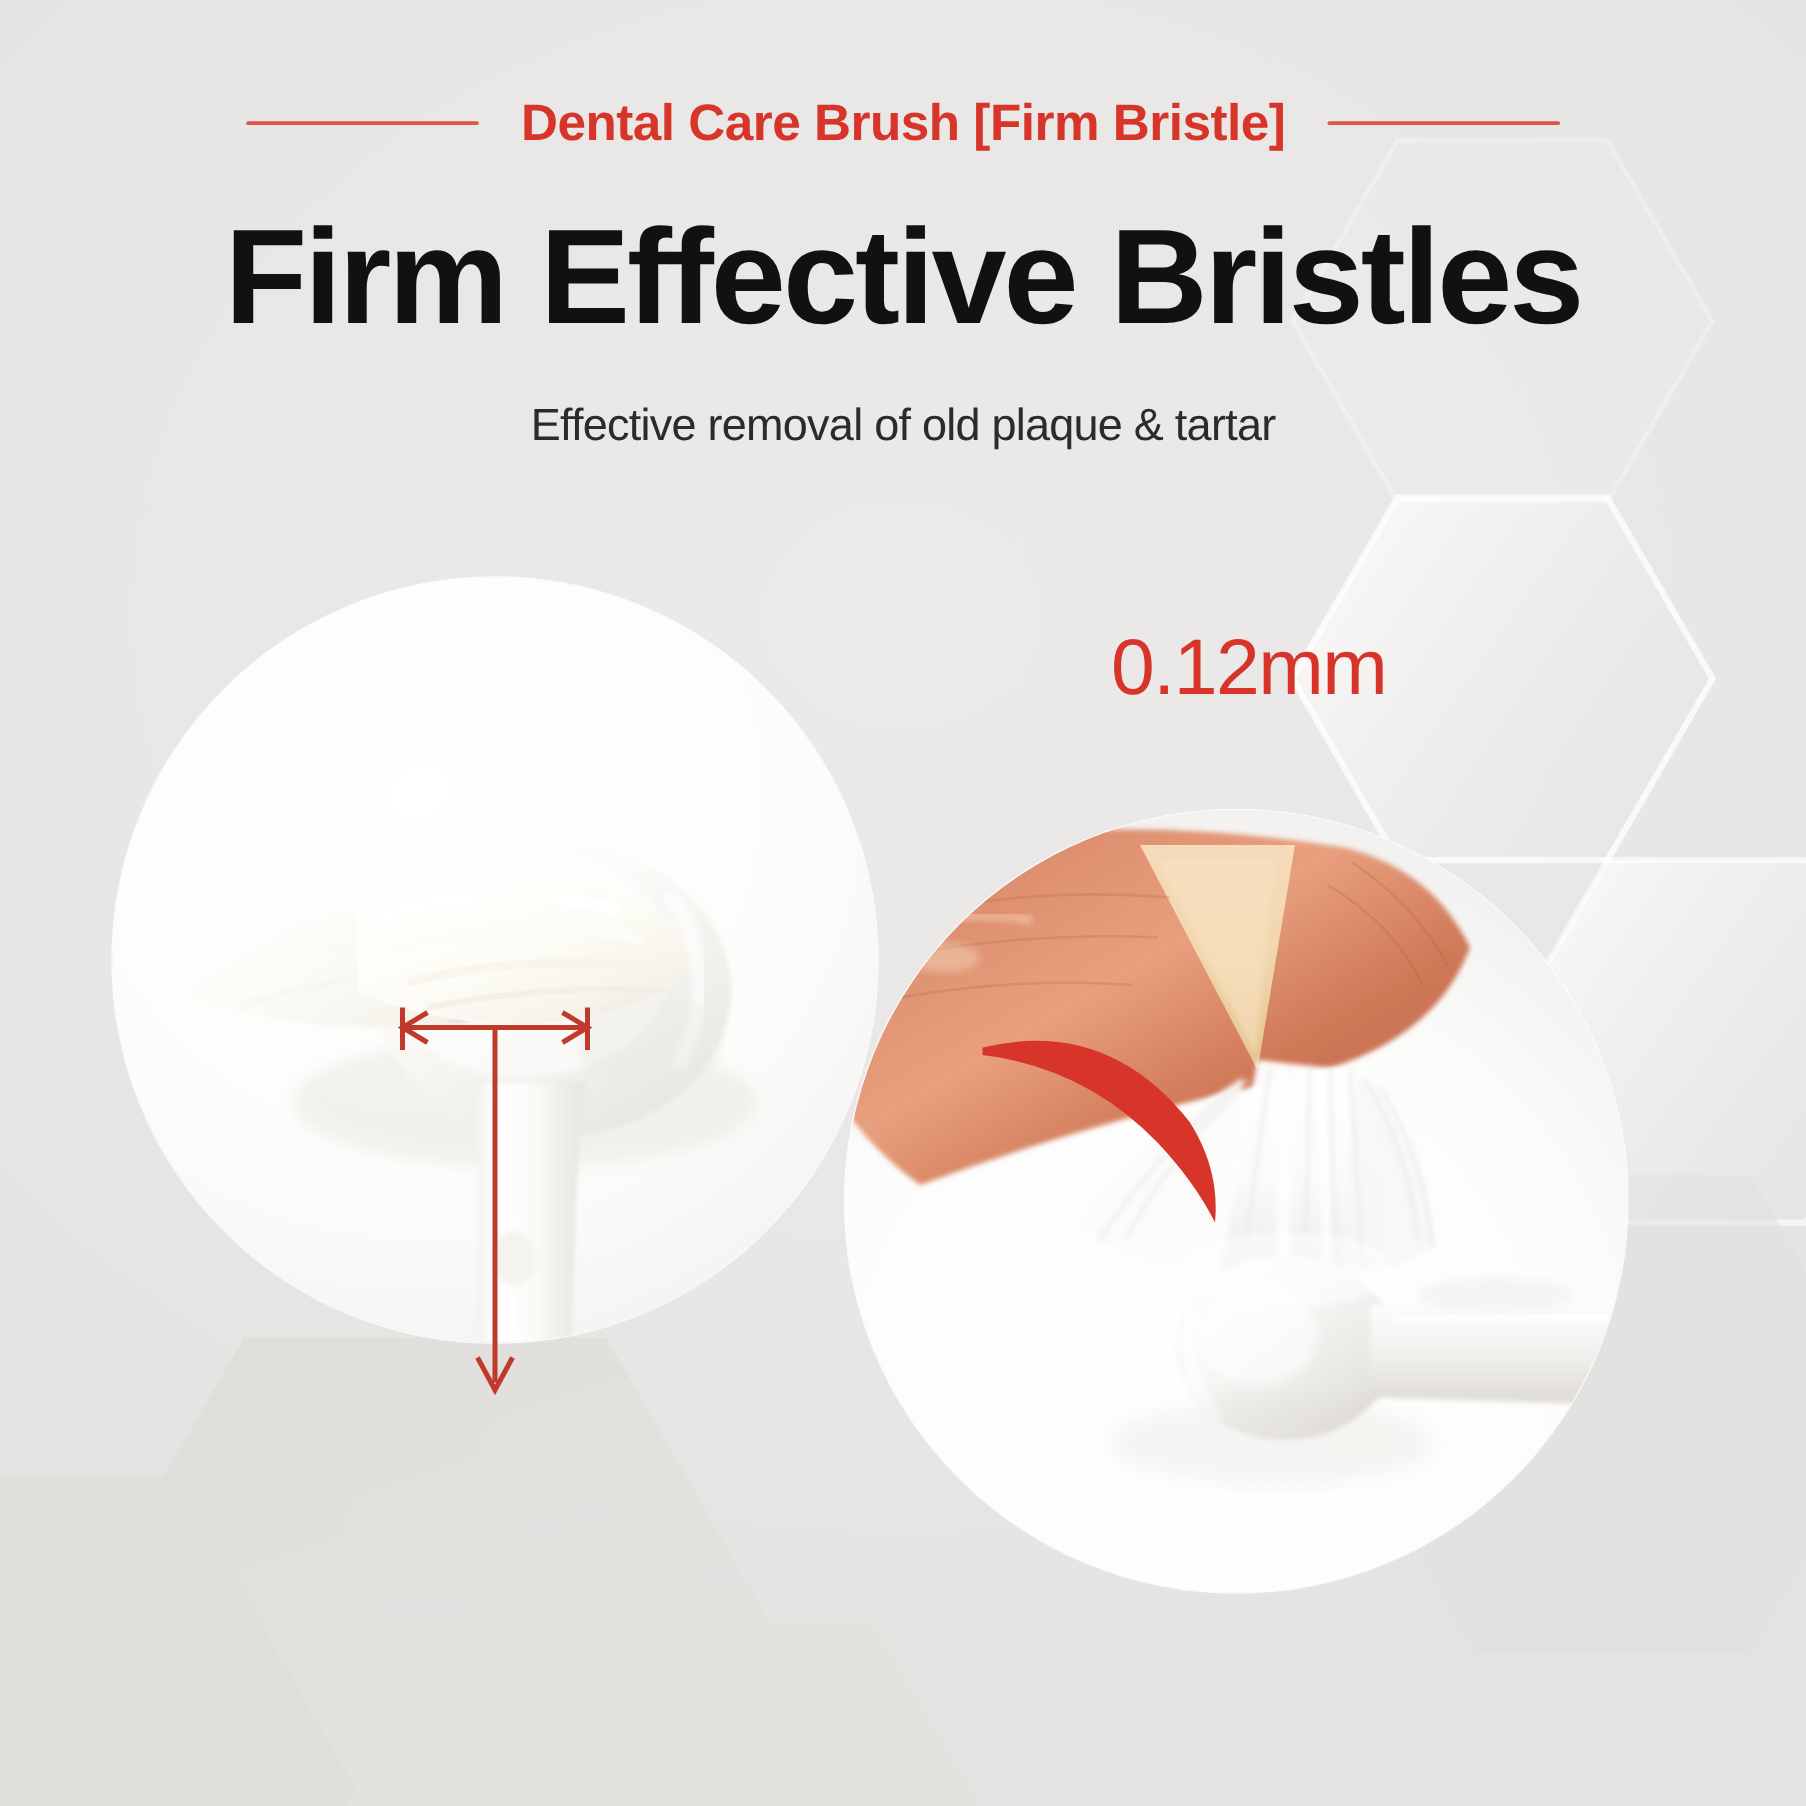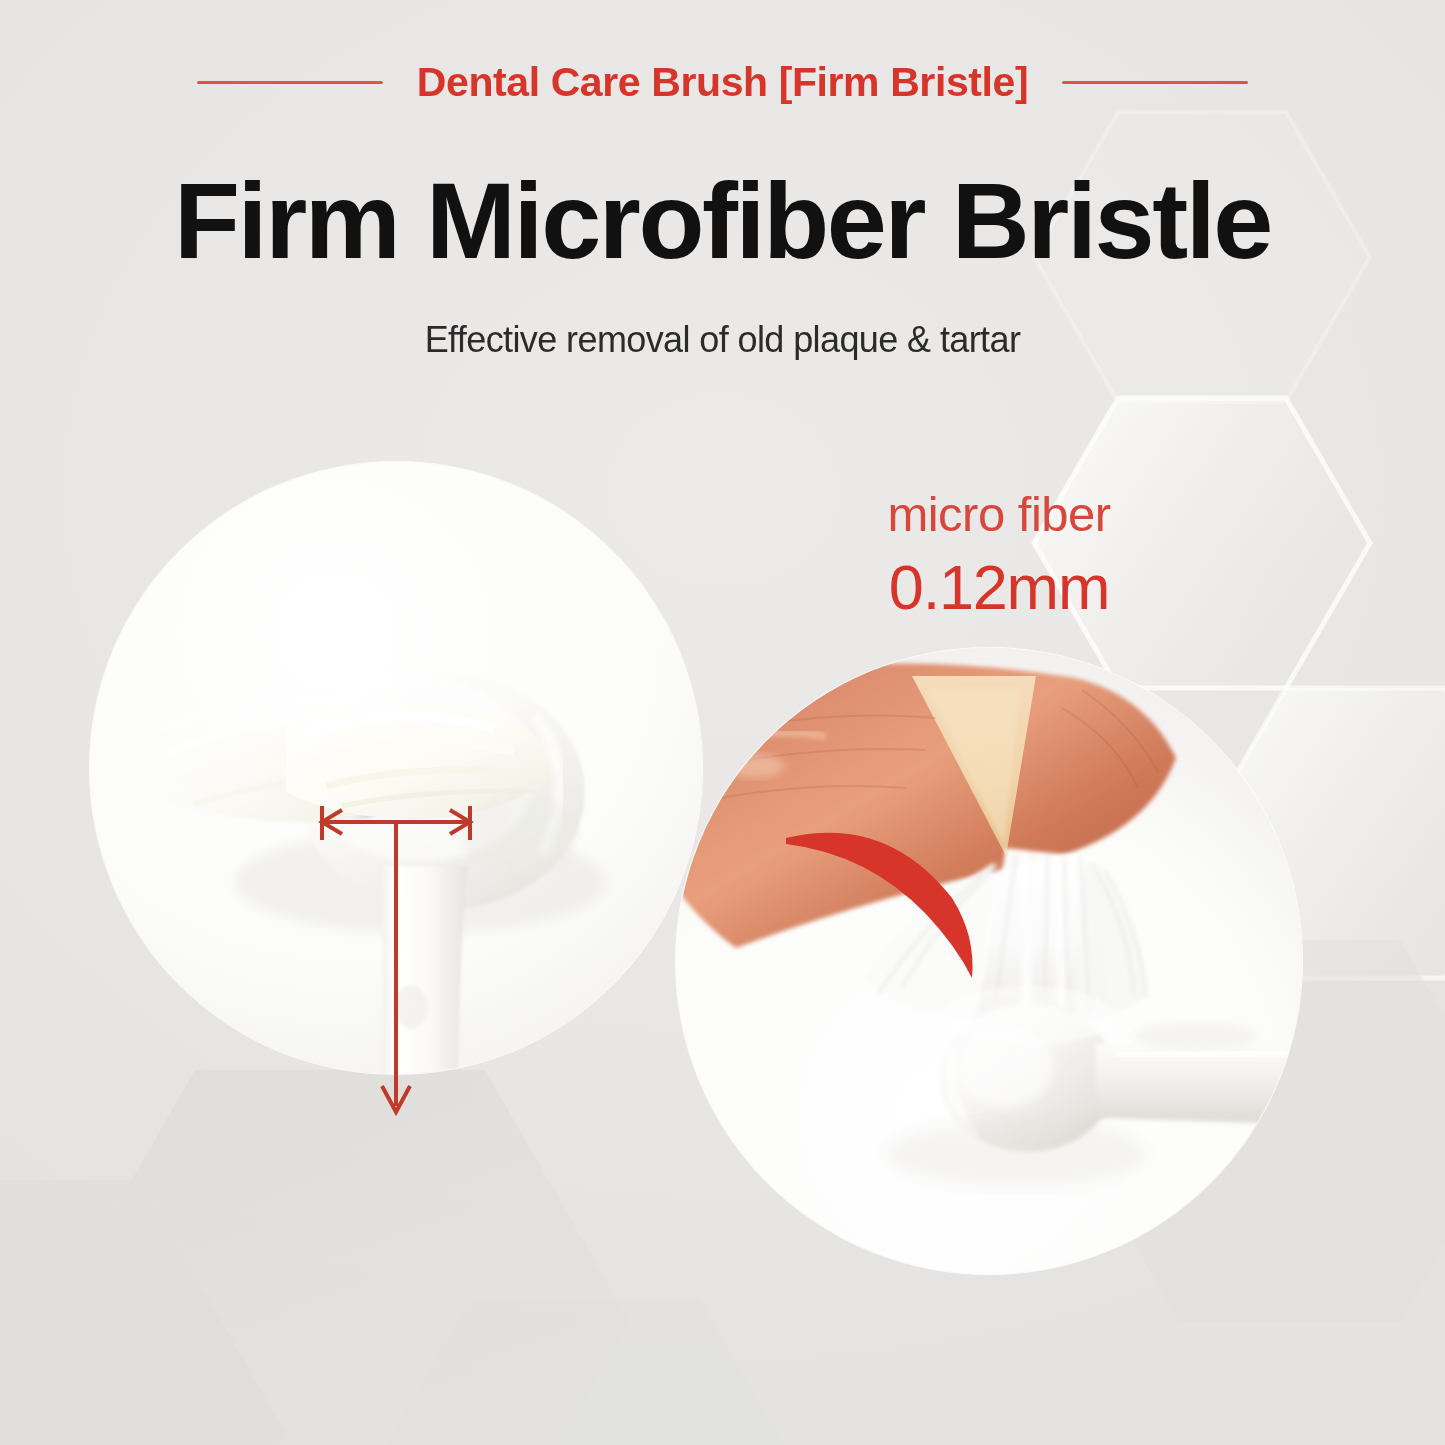--- a/index.html
+++ b/index.html
@@ -21,21 +21,21 @@
   
   .hex-layer {
     position: absolute;
     inset: 0;
     pointer-events: none;
   }
 
   
   .eyebrow-row {
     position: absolute;
-    top: 52px;
+    top: 68px;
     left: 0;
     width: 1445px;
     height: 60px;
     display: flex;
     align-items: center;
     justify-content: center;
     gap: 34px;
   }
   .rule {
     height: 3px;
@@ -191,21 +191,21 @@
       <polygon points="1180,940 1400,940 1510,1131 1400,1322 1180,1322 1070,1131" fill="#e2e0dd" fill-opacity="0.5"></polygon>
     </g>
   </svg>
 
   <div class="eyebrow-row">
     <span class="rule"></span>
     <span class="eyebrow-text">Dental Care Brush [Firm Bristle]</span>
     <span class="rule"></span>
   </div>
 
-  <div class="headline">Firm Microfiber Bristle</div>
+  <div class="headline">Firm Effective Bristles</div>
 
   <div class="subheadline">Effective removal of old plaque &amp; tartar</div>
 
   <div class="photo-circle" id="photo-left">
     <svg width="612" height="612" viewBox="0 0 612 612" aria-hidden="true">
       <defs>
         <radialGradient id="lBg" cx="40%" cy="28%" r="85%">
           <stop offset="0%" stop-color="#ffffff"></stop>
           <stop offset="62%" stop-color="#fcfcfa"></stop>
           <stop offset="100%" stop-color="#f2f1ef"></stop>
@@ -399,18 +399,17 @@
 
       <polyline points="450,810 470,822 450,834"></polyline>
     </g>
     <g stroke="#c0392b" fill="none" stroke-width="4">
       <line x1="396" y1="822" x2="396" y2="1106"></line>
       <polyline points="382,1086 396,1112 410,1086"></polyline>
     </g>
   </svg>
 
   <div class="callout" id="callout-micro-fiber">
-    <span class="lead">micro fiber</span>
     <span class="value">0.12mm</span>
   </div>
 
 
 </div>
 
 </body></html>

